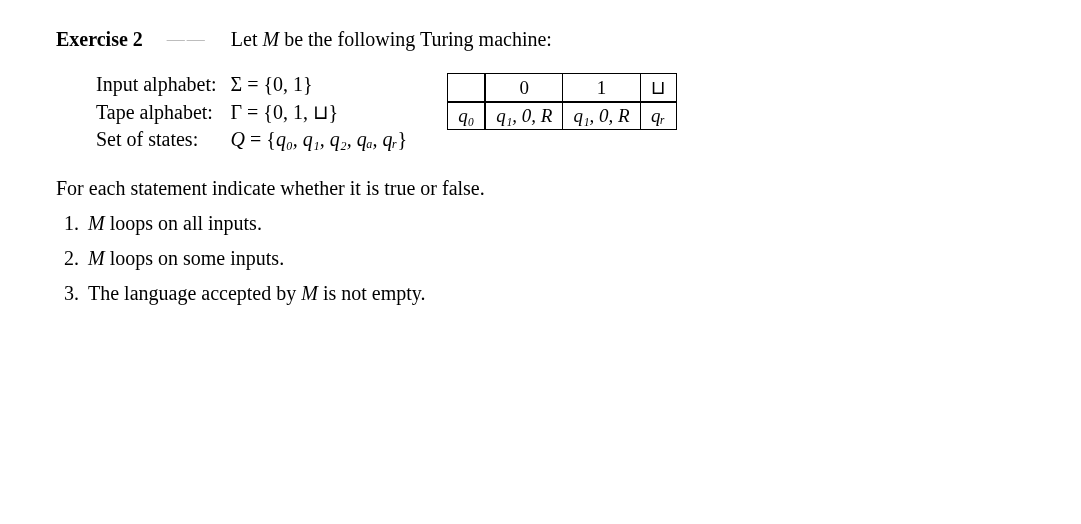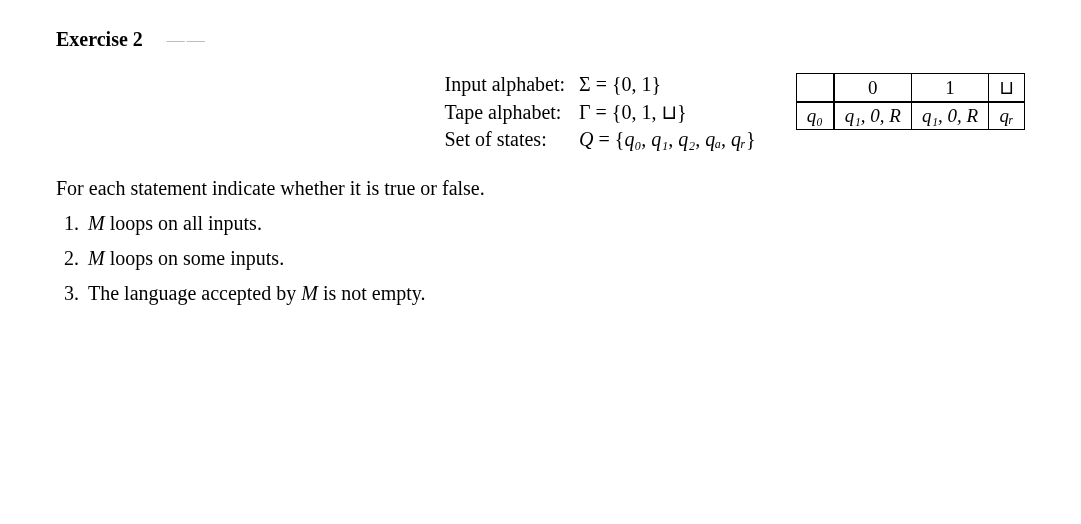--- a/index.html
+++ b/index.html
@@ -7,37 +7,36 @@
     font-size: 20px;
     color: #000;
     background: #fff;
     margin: 0;
     padding: 28px 56px;
     width: 1081px;
     box-sizing: border-box;
   }
   .heading-row {
     display: flex;
-    align-items: flex-end;
+    align-items: center;
     gap: 24px;
     margin-bottom: 22px;
   }
   .ex-label { font-weight: bold; }
   .gap-dash {
     color: #bbb;
     letter-spacing: 2px;
     font-size: 18px;
   }
   .two-col {
     display: flex;
     align-items: flex-start;
     gap: 40px;
     margin-left: 40px;
     margin-bottom: 26px;
-    justify-content: flex-end;
   }
   .defs {
     display: grid;
     grid-template-columns: auto auto;
     column-gap: 14px;
     row-gap: 4px;
     align-items: baseline;
   }
   .defs .lhs { text-align: left; }
   .math-it { font-style: italic; font-family:"Times New Roman",serif;}
@@ -73,20 +72,23 @@
     margin: 12px 0;
     padding-left: 4px;
   }
 </style>
 </head>
 <body>
 
 <div class="heading-row">
   <span class="ex-label">Exercise 2</span>
   <span class="gap-dash">——</span>
+  <span>
+    <span>Let </span><span class="math-it">M</span><span> be the following Turing machine:</span>
+  </span>
 </div>
 
 <div class="two-col">
   <div class="defs">
     <div class="lhs">Input alphabet:</div>
     <div>Σ = {0, 1}</div>
 
     <div class="lhs">Tape alphabet:</div>
     <div>Γ = {0, 1, ⊔}</div>
 

